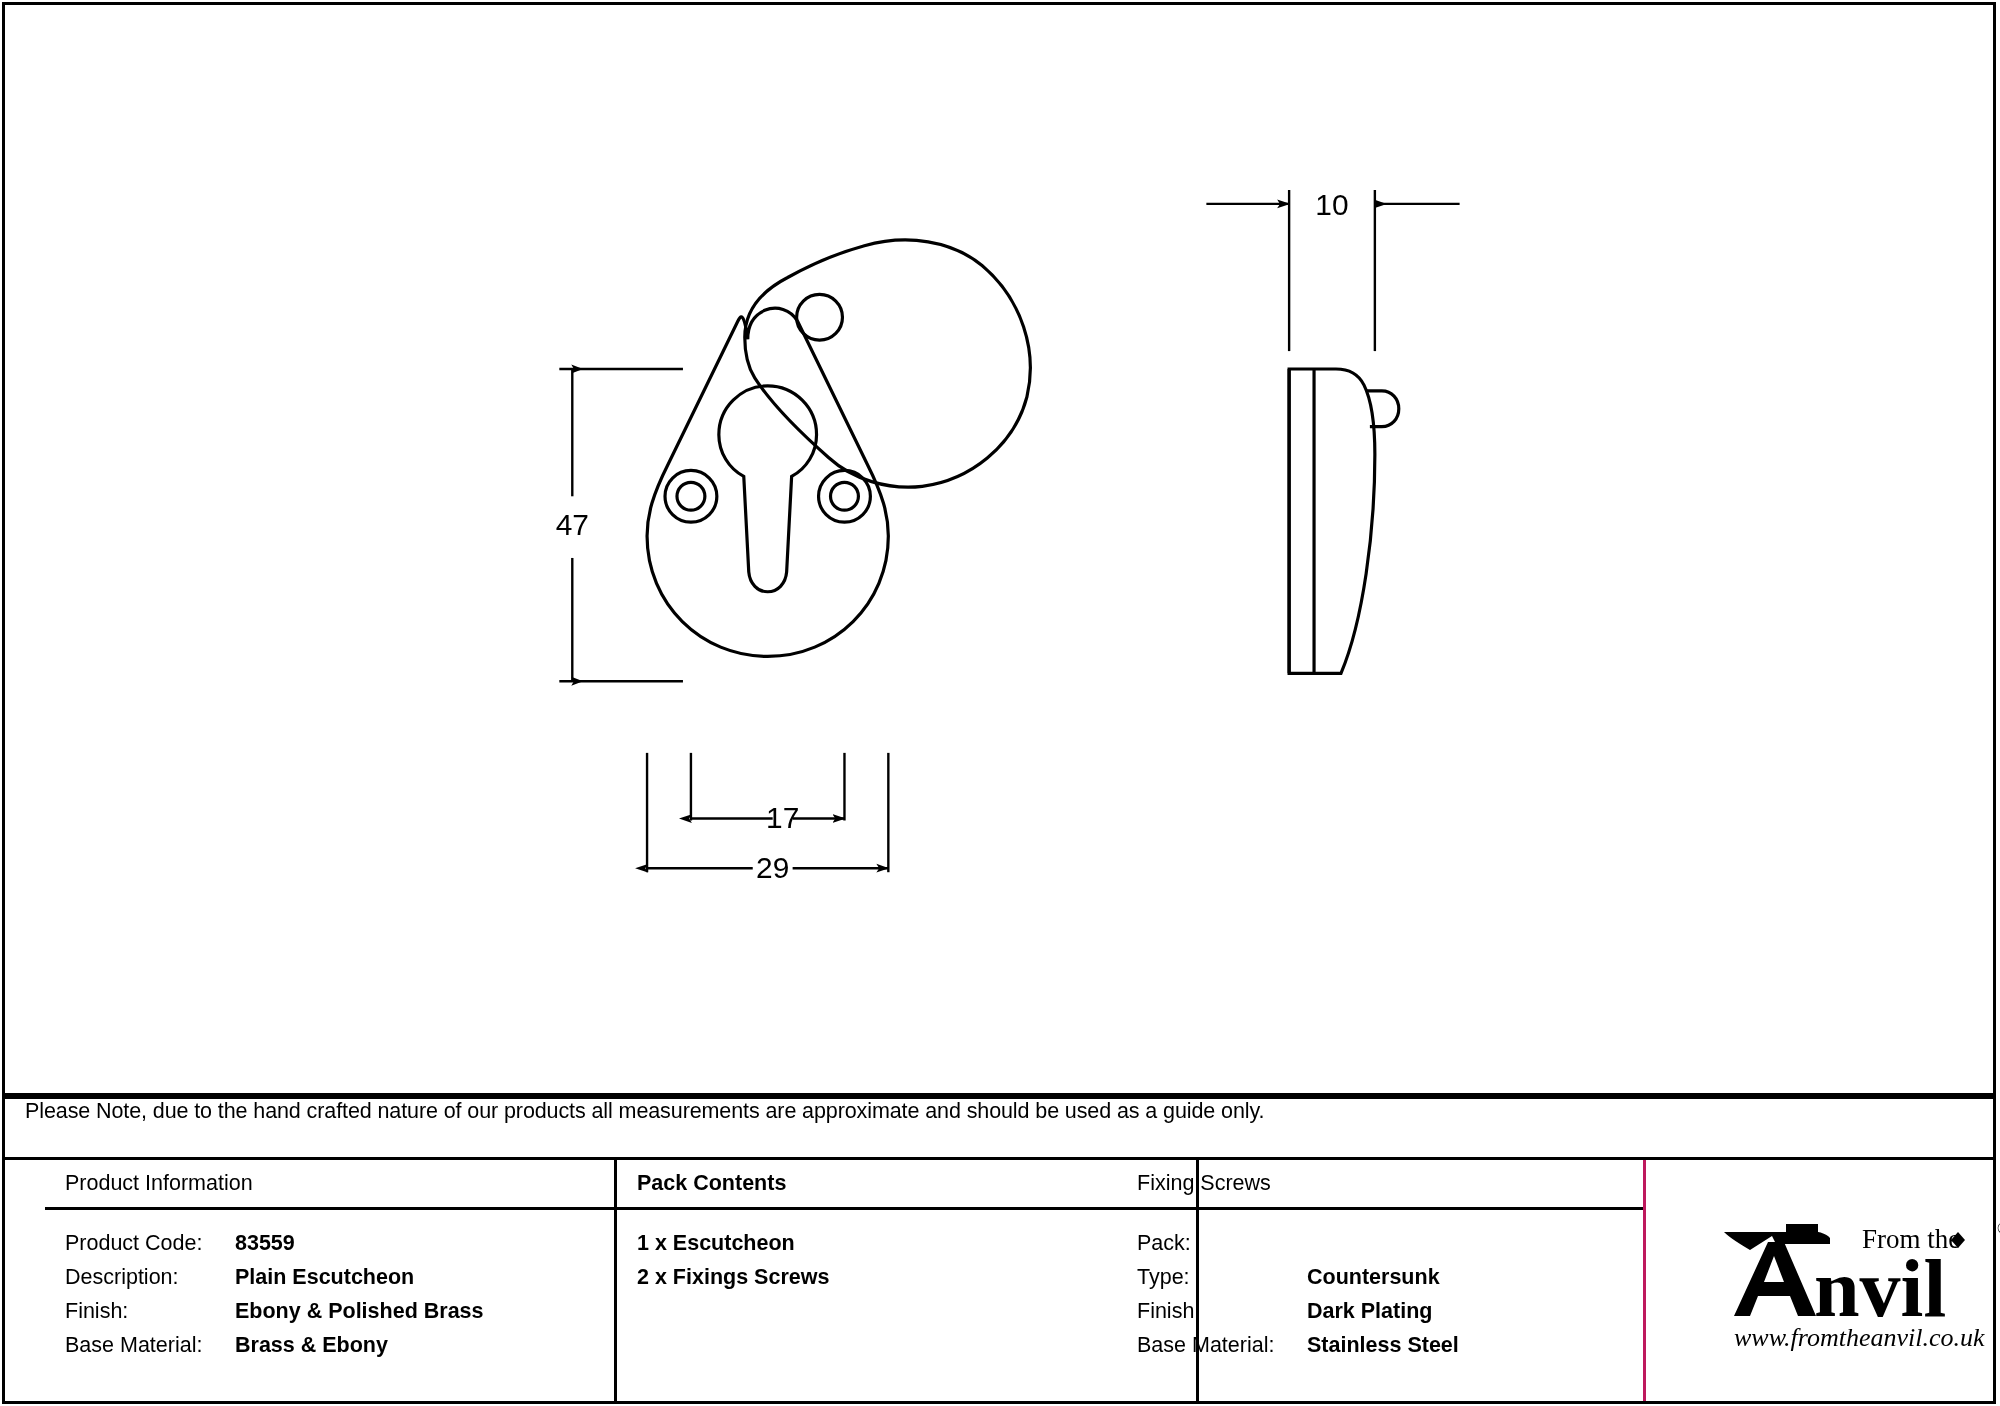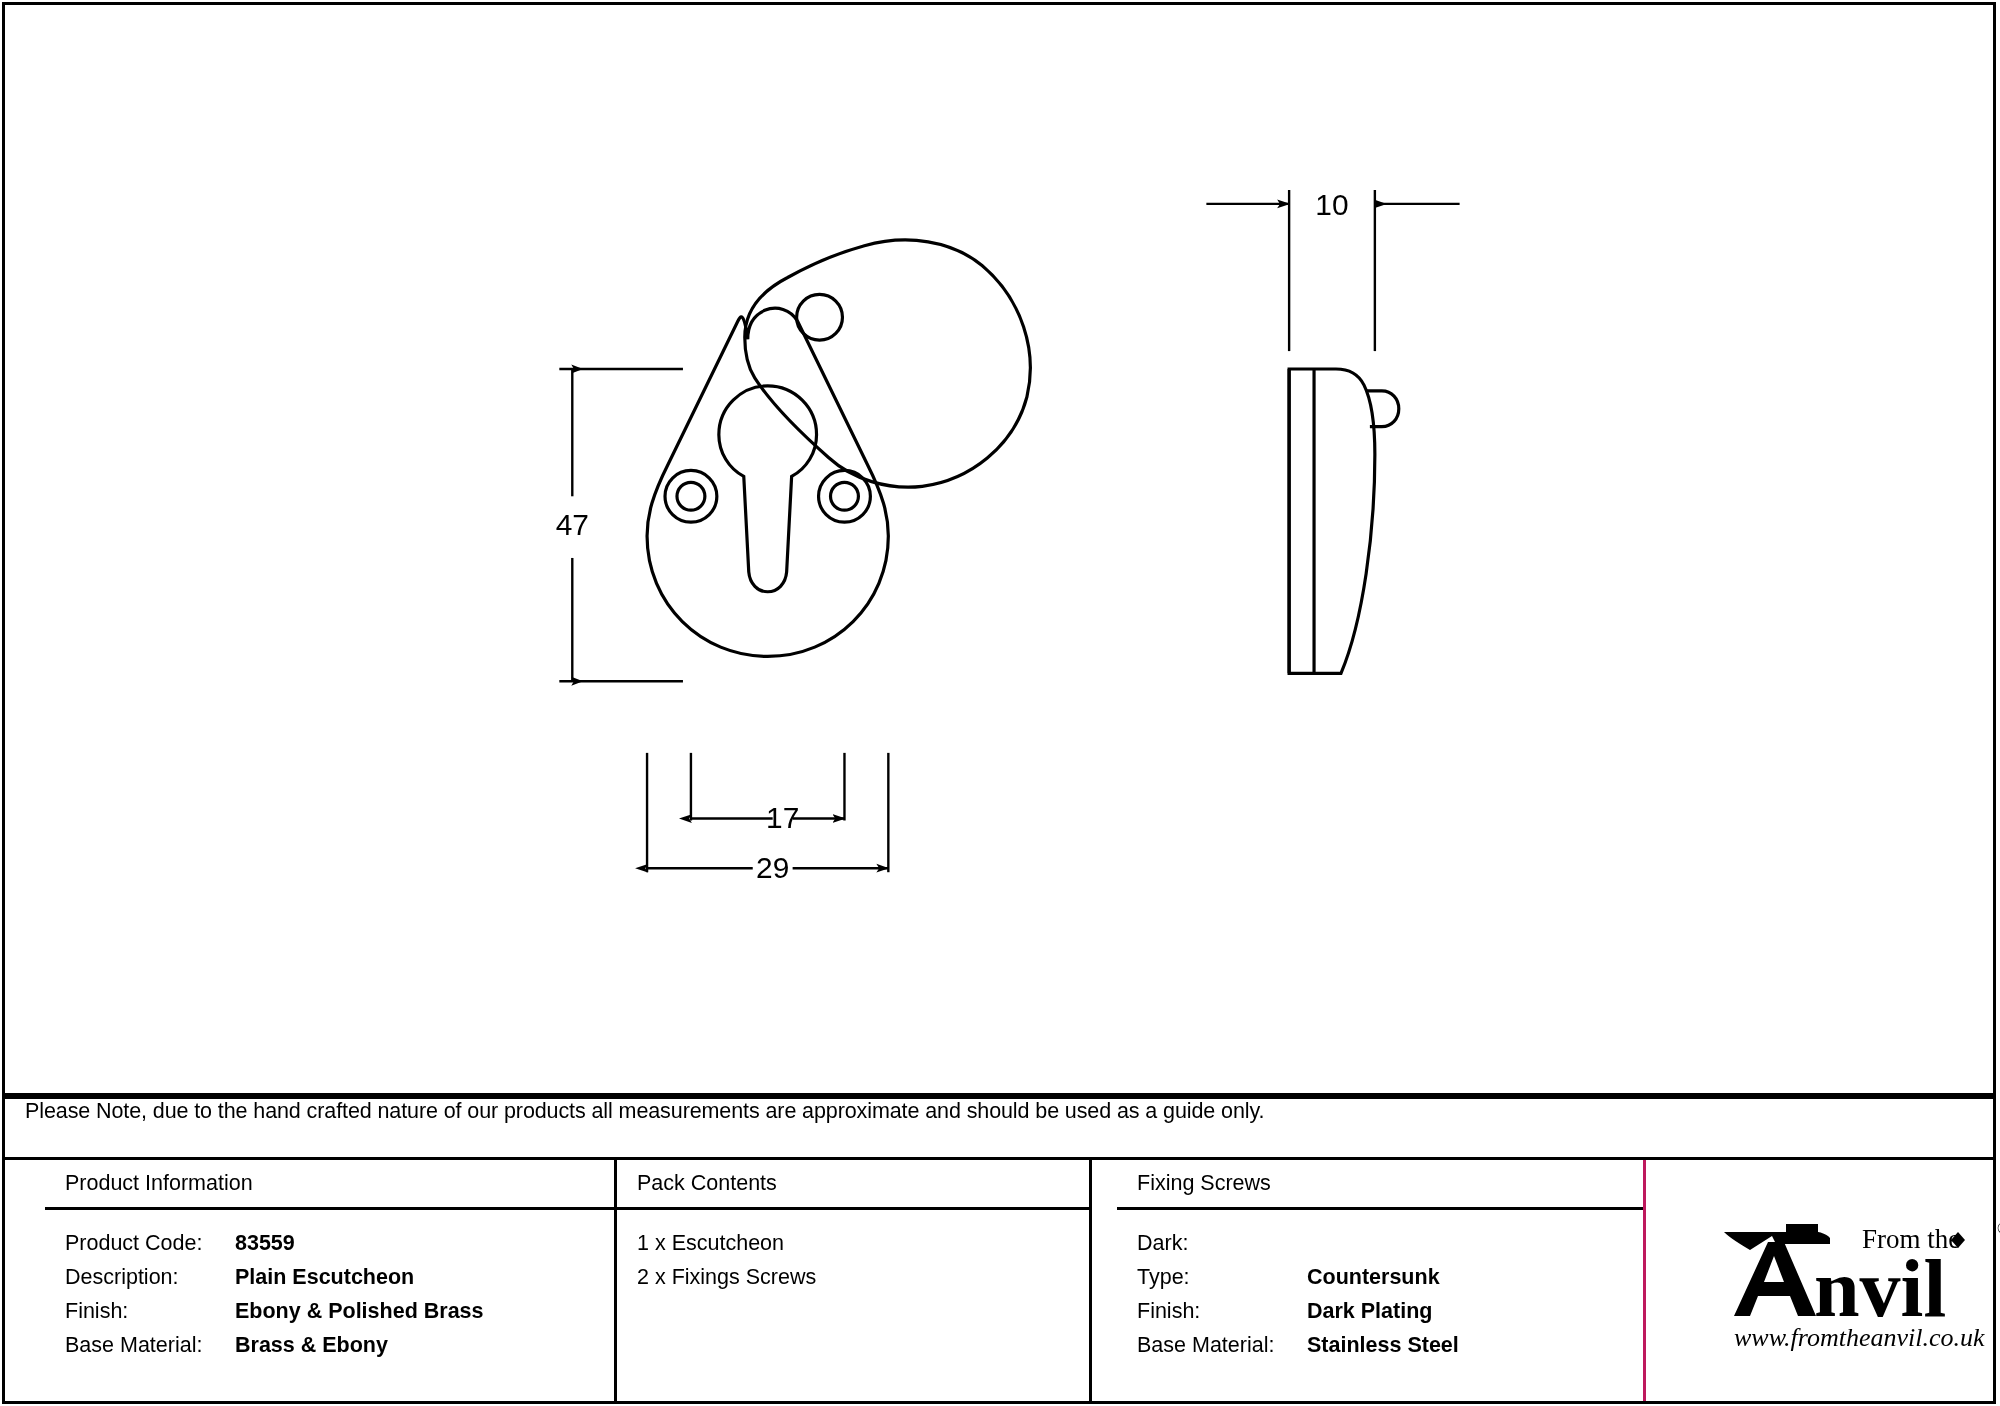--- a/index.html
+++ b/index.html
@@ -80,21 +80,21 @@
     height: 241px;
     margin-left: 40px;
   }
   .col {
     position: absolute;
     top: 0;
     height: 100%;
     box-sizing: border-box;
   }
   .col-product   { left: 0px;    width: 572px; border-right: 3px solid #000; }
-  .col-pack      { left: 572px;  width: 475px; border-right: 3px solid #000; }
+  .col-pack      { left: 572px;  width: 582px; border-right: 3px solid #000; font-weight: bold; }
   .col-screws    { left: 1072px; width: 529px; border-right: 3px solid #be185d; }
   .col-logo      { left: 1646px; width: 345px; }
 
   .col-head {
     height: 50px;
     border-bottom: 3px solid #000;
     box-sizing: border-box;
     display: flex;
     align-items: center;
     padding-left: 20px;
@@ -291,21 +291,21 @@
         <div class="col-body">
           <div class="pack-line">1 x Escutcheon</div>
           <div class="pack-line">2 x Fixings Screws</div>
         </div>
       </div>
 
       <div class="col col-screws">
         <div class="col-head">Fixing Screws</div>
         <div class="col-body">
           <div class="spec-row">
-            <span class="spec-label wide">Dark:</span>
+            <span class="spec-label wide">Pack:</span>
           </div>
           <div class="spec-row">
             <span class="spec-label wide">Type:</span>
             <span class="spec-value">Countersunk</span>
           </div>
           <div class="spec-row">
             <span class="spec-label wide">Finish:</span>
             <span class="spec-value">Dark Plating</span>
           </div>
           <div class="spec-row">

